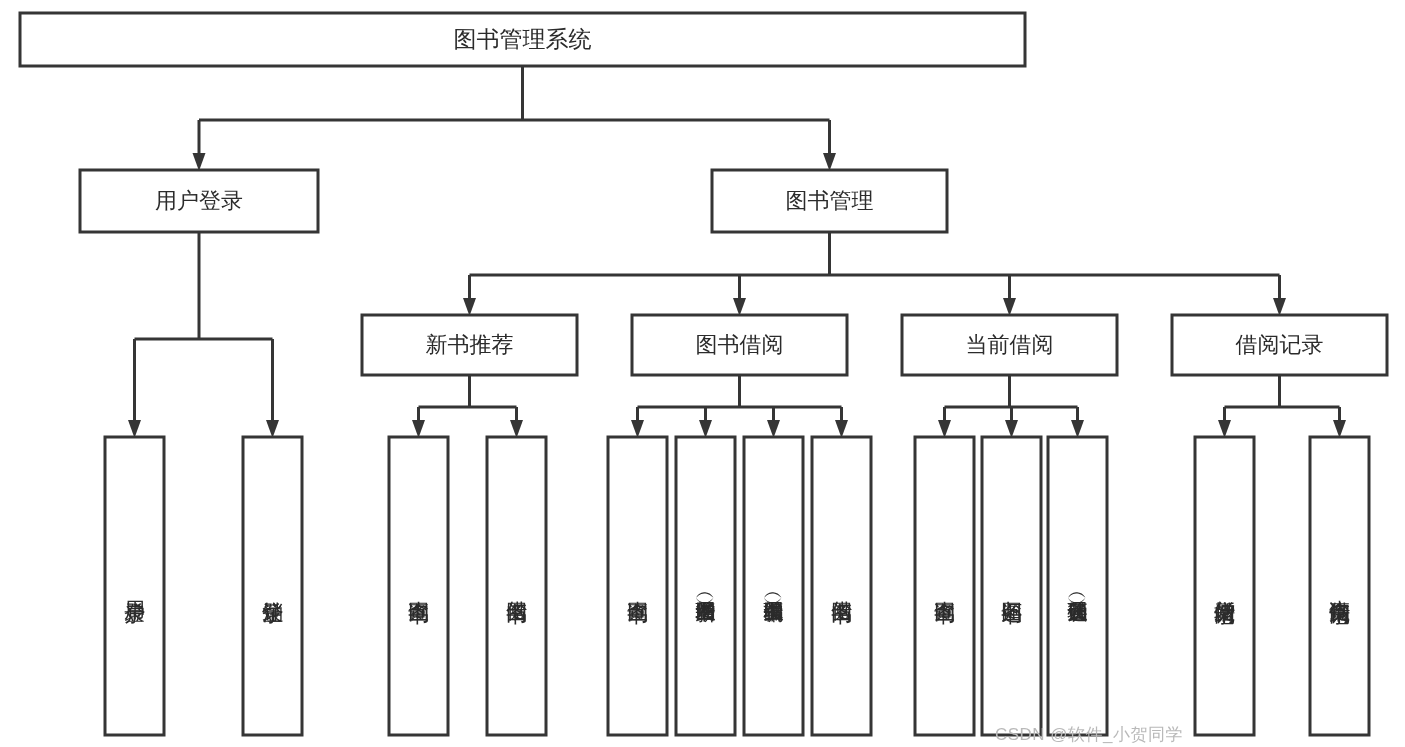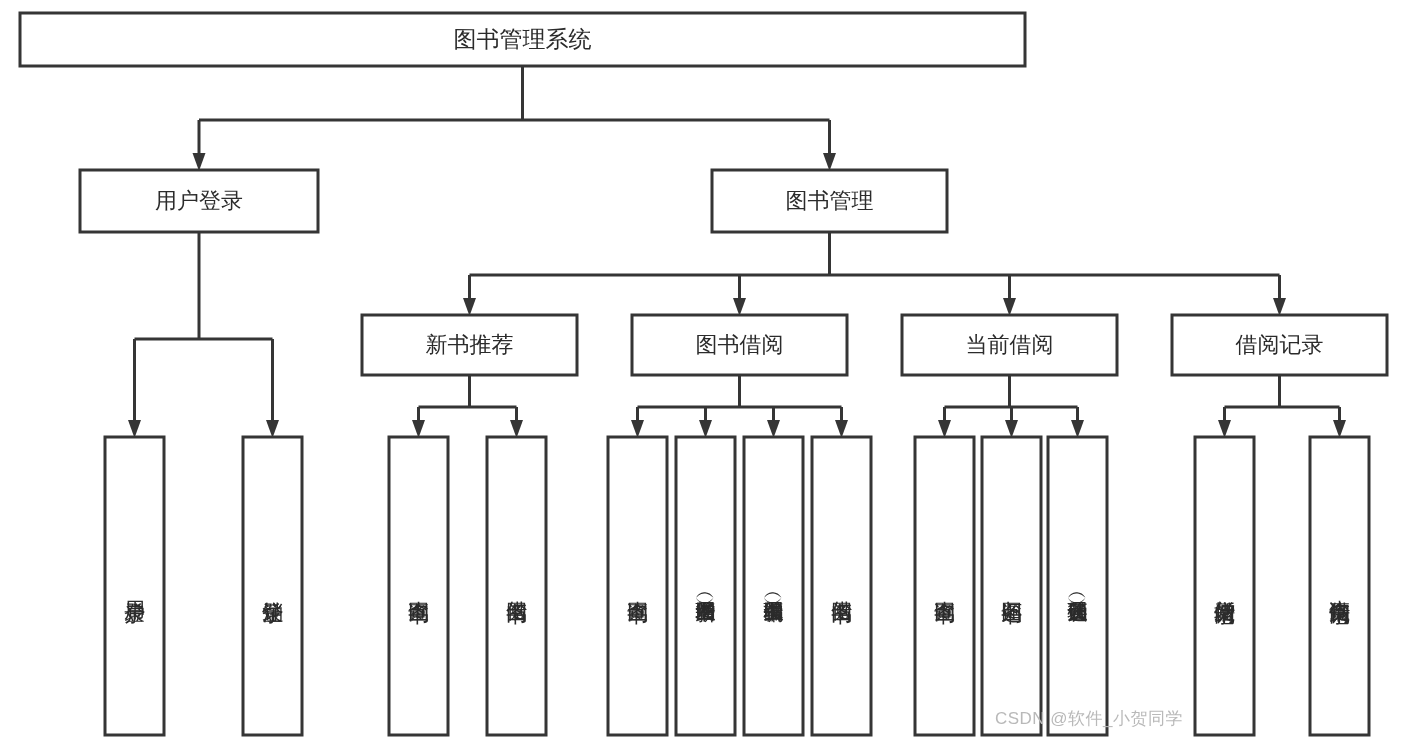--- a/index.html
+++ b/index.html
@@ -67,21 +67,21 @@
     color: #2b2b2b;
     writing-mode: vertical-rl;
     text-orientation: upright;
     letter-spacing: 1px;
     text-align: center;
     white-space: nowrap;
   }
   .watermark {
     position: absolute;
     right: 10px;
-    bottom: 17px;
+    bottom: 1px;
     font-family: "Liberation Sans", "DejaVu Sans", sans-serif;
     font-size: 17px;
     color: #b9b9b9;
     letter-spacing: 0.5px;
     white-space: nowrap;
   }
 </style>
 </head>
 <body>
 

